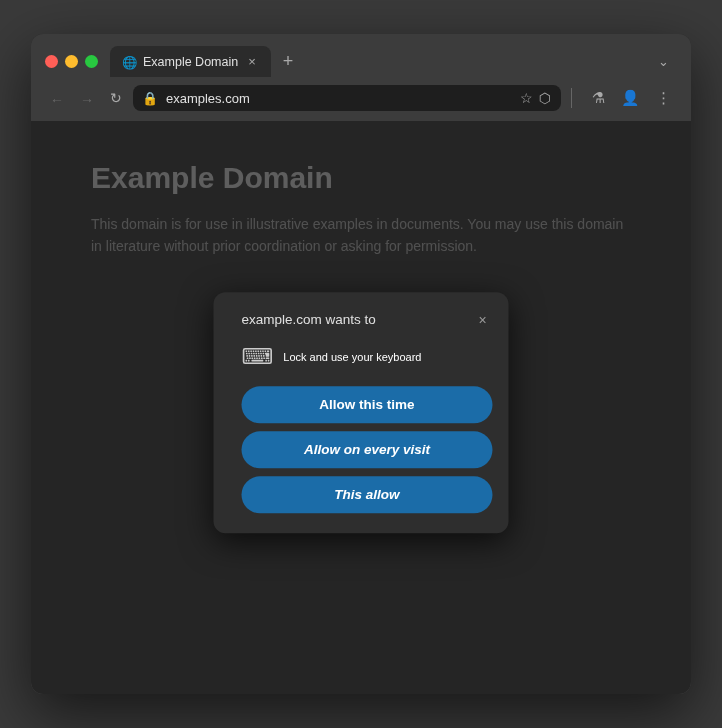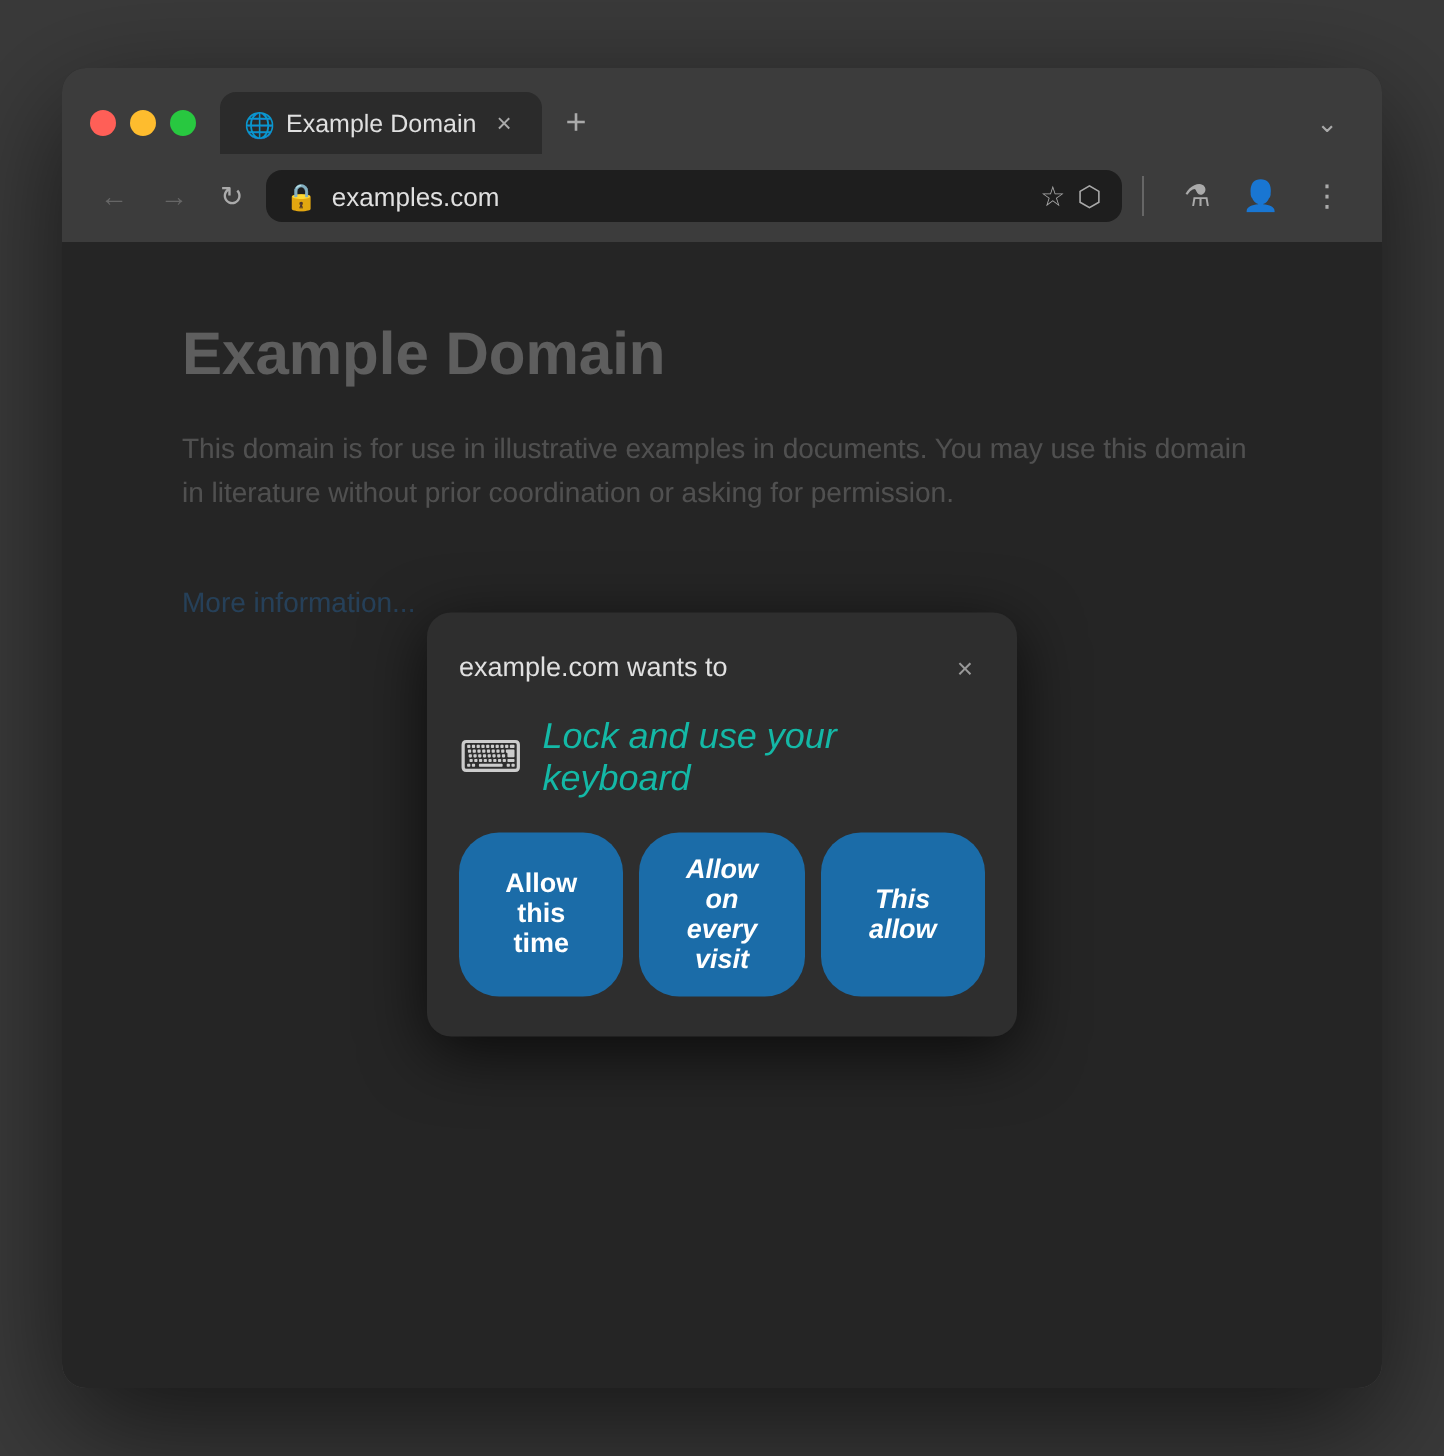--- a/index.html
+++ b/index.html
@@ -222,21 +222,21 @@
 
     
     .permission-dialog {
       position: absolute;
       top: 50%;
       left: 50%;
       transform: translate(-50%, -48%);
       background: #2e2e2e;
       border-radius: 12px;
       width: 295px;
-      padding: 18px 16px 20px 16px;
+      padding: 18px 16px 20px 28px;
       box-shadow: 0 8px 32px rgba(0,0,0,0.7);
     }
 
     .dialog-header {
       display: flex;
       justify-content: space-between;
       align-items: center;
       margin-bottom: 14px;
     }
 
@@ -264,28 +264,27 @@
       gap: 10px;
       margin-bottom: 16px;
     }
 
     .keyboard-icon {
       font-size: 22px;
       color: #ccc;
     }
 
     .permission-text {
-      font-size: 18px;
-      color: #14b8a6;
-      font-style: italic;
+      font-size: 11px;
+      color: #ffffff;
     }
 
     .dialog-buttons {
       display: flex;
-      flex-direction: row;
+      flex-direction: column;
       gap: 8px;
     }
 
     .dialog-btn {
       background: #1b6ca8;
       color: #ffffff;
       border: none;
       border-radius: 20px;
       padding: 11px 16px;
       font-size: 13.5px;
@@ -348,21 +347,20 @@
       <span class="toolbar-btn">⚗</span>
       <span class="toolbar-btn">👤</span>
       <span class="toolbar-btn">⋮</span>
     </div>
   </div>
 
   <div class="browser-content">
     <div class="webpage-bg">
       <div class="webpage-title">Example Domain</div>
       <div class="webpage-text">This domain is for use in illustrative examples in documents. You may use this domain in literature without prior coordination or asking for permission.</div>
-      <div class="webpage-link">More information...</div>
     </div>
 
     <div class="overlay"></div>
 
     <div class="permission-dialog">
       <div class="dialog-header">
         <span class="dialog-title">example.com wants to</span>
         <span class="dialog-close">×</span>
       </div>
       <div class="dialog-permission-row">

